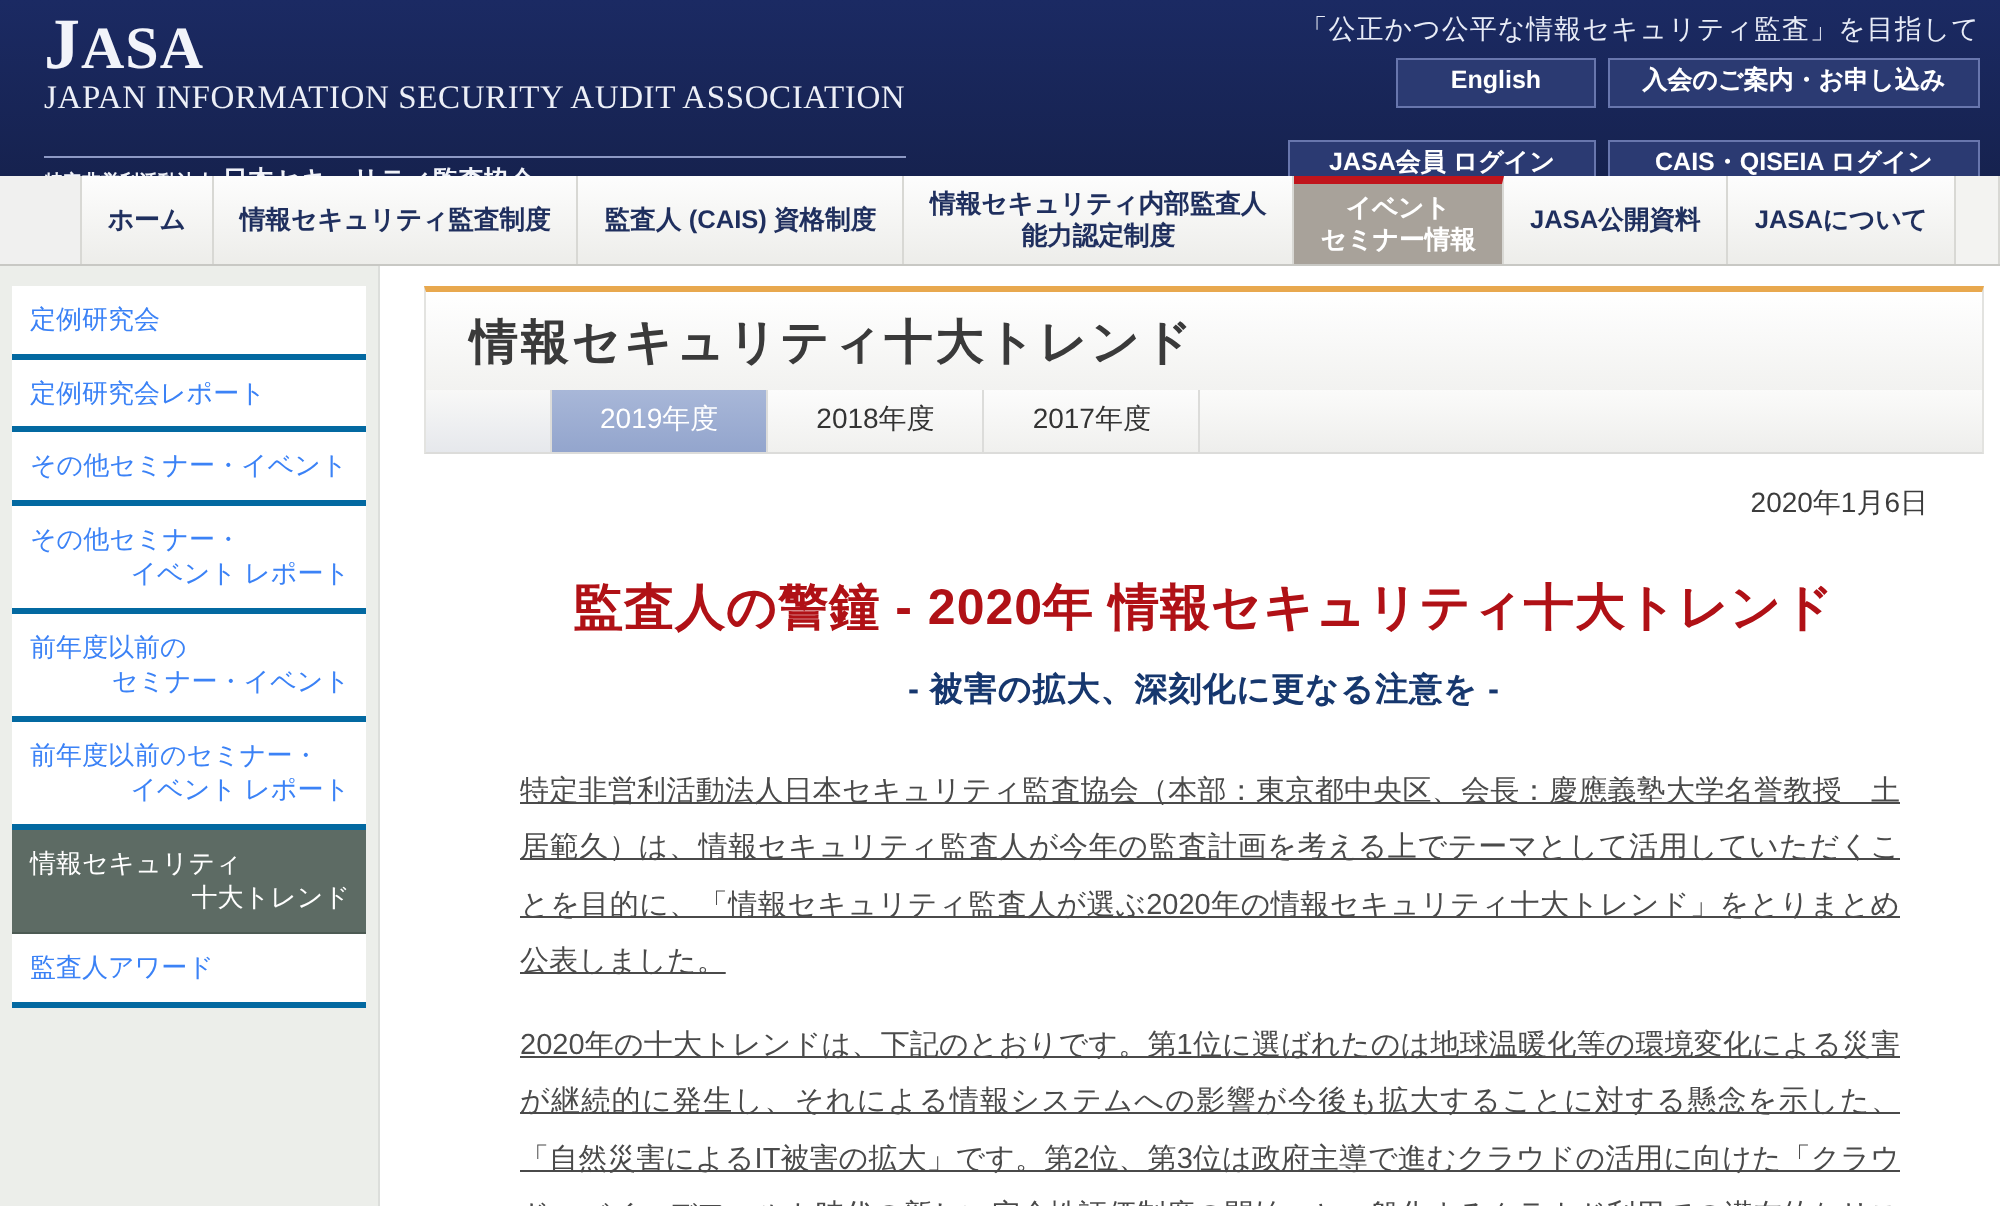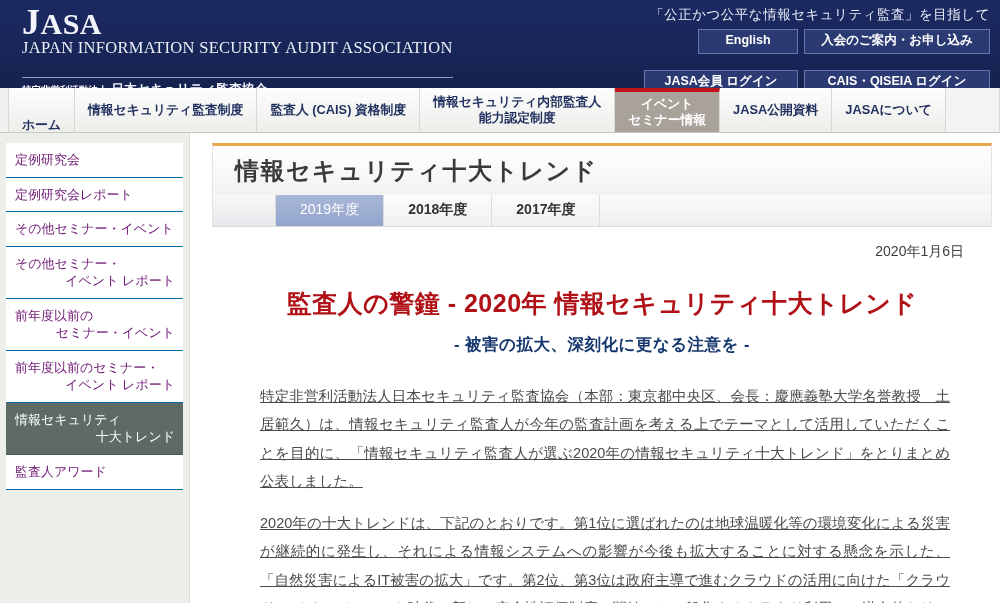--- a/index.html
+++ b/index.html
@@ -123,22 +123,21 @@
     color: #1f2f5e;
     padding: 0 13px;
     border-right: 1px solid #d8d8d4;
     background: linear-gradient(180deg, #fdfdfd 0%, #ededea 100%);
     cursor: pointer;
     line-height: 1.2;
     white-space: nowrap;
   }
   .nav-item:first-child {
     border-left: 1px solid #d8d8d4;
-    margin-left: 8px;
-    align-items: flex-end;
+    margin-left: 40px;
   }
   .nav-item.two-line {
     line-height: 1.25;
   }
   .nav-item.active {
     background: #a8a29a;
     color: #ffffff;
     border-top: 4px solid #c0141b;
     box-sizing: border-box;
   }
@@ -153,23 +152,23 @@
   .sidebar {
     width: 190px;
     flex: 0 0 190px;
     background: #eceeea;
     padding: 10px 6px 0 6px;
     box-sizing: border-box;
     border-right: 1px solid #dcdedb;
   }
   .side-item {
     background: #ffffff;
-    border-bottom: 1px solid #0369a1;
+    border-bottom: 3px solid #0369a1;
     font-size: 13px;
-    color: #701a75;
+    color: #3b82f6;
     padding: 8px 8px 8px 9px;
     line-height: 1.35;
     cursor: pointer;
     min-height: 17px;
   }
   .side-item .l2 {
     display: block;
     text-align: right;
   }
   .side-item.active {
@@ -219,21 +218,20 @@
     border-right: 1px solid #dcdcda;
   }
   .year-tab {
     font-size: 14px;
     color: #333333;
     padding: 6px 24px 7px 24px;
     background: linear-gradient(180deg, #fcfcfc 0%, #f0f0ee 100%);
     border-right: 1px solid #dcdcda;
     cursor: pointer;
     white-space: nowrap;
-    font-weight: bold;
   }
   .year-tab.active {
     background: #9eb0d4;
     background: linear-gradient(180deg, #a8b7d8 0%, #93a5cd 100%);
     color: #ffffff;
     font-weight: normal;
   }
   .year-tab-tail {
     flex: 1 1 auto;
     background: linear-gradient(180deg, #fbfbfa 0%, #eeeeec 100%);

